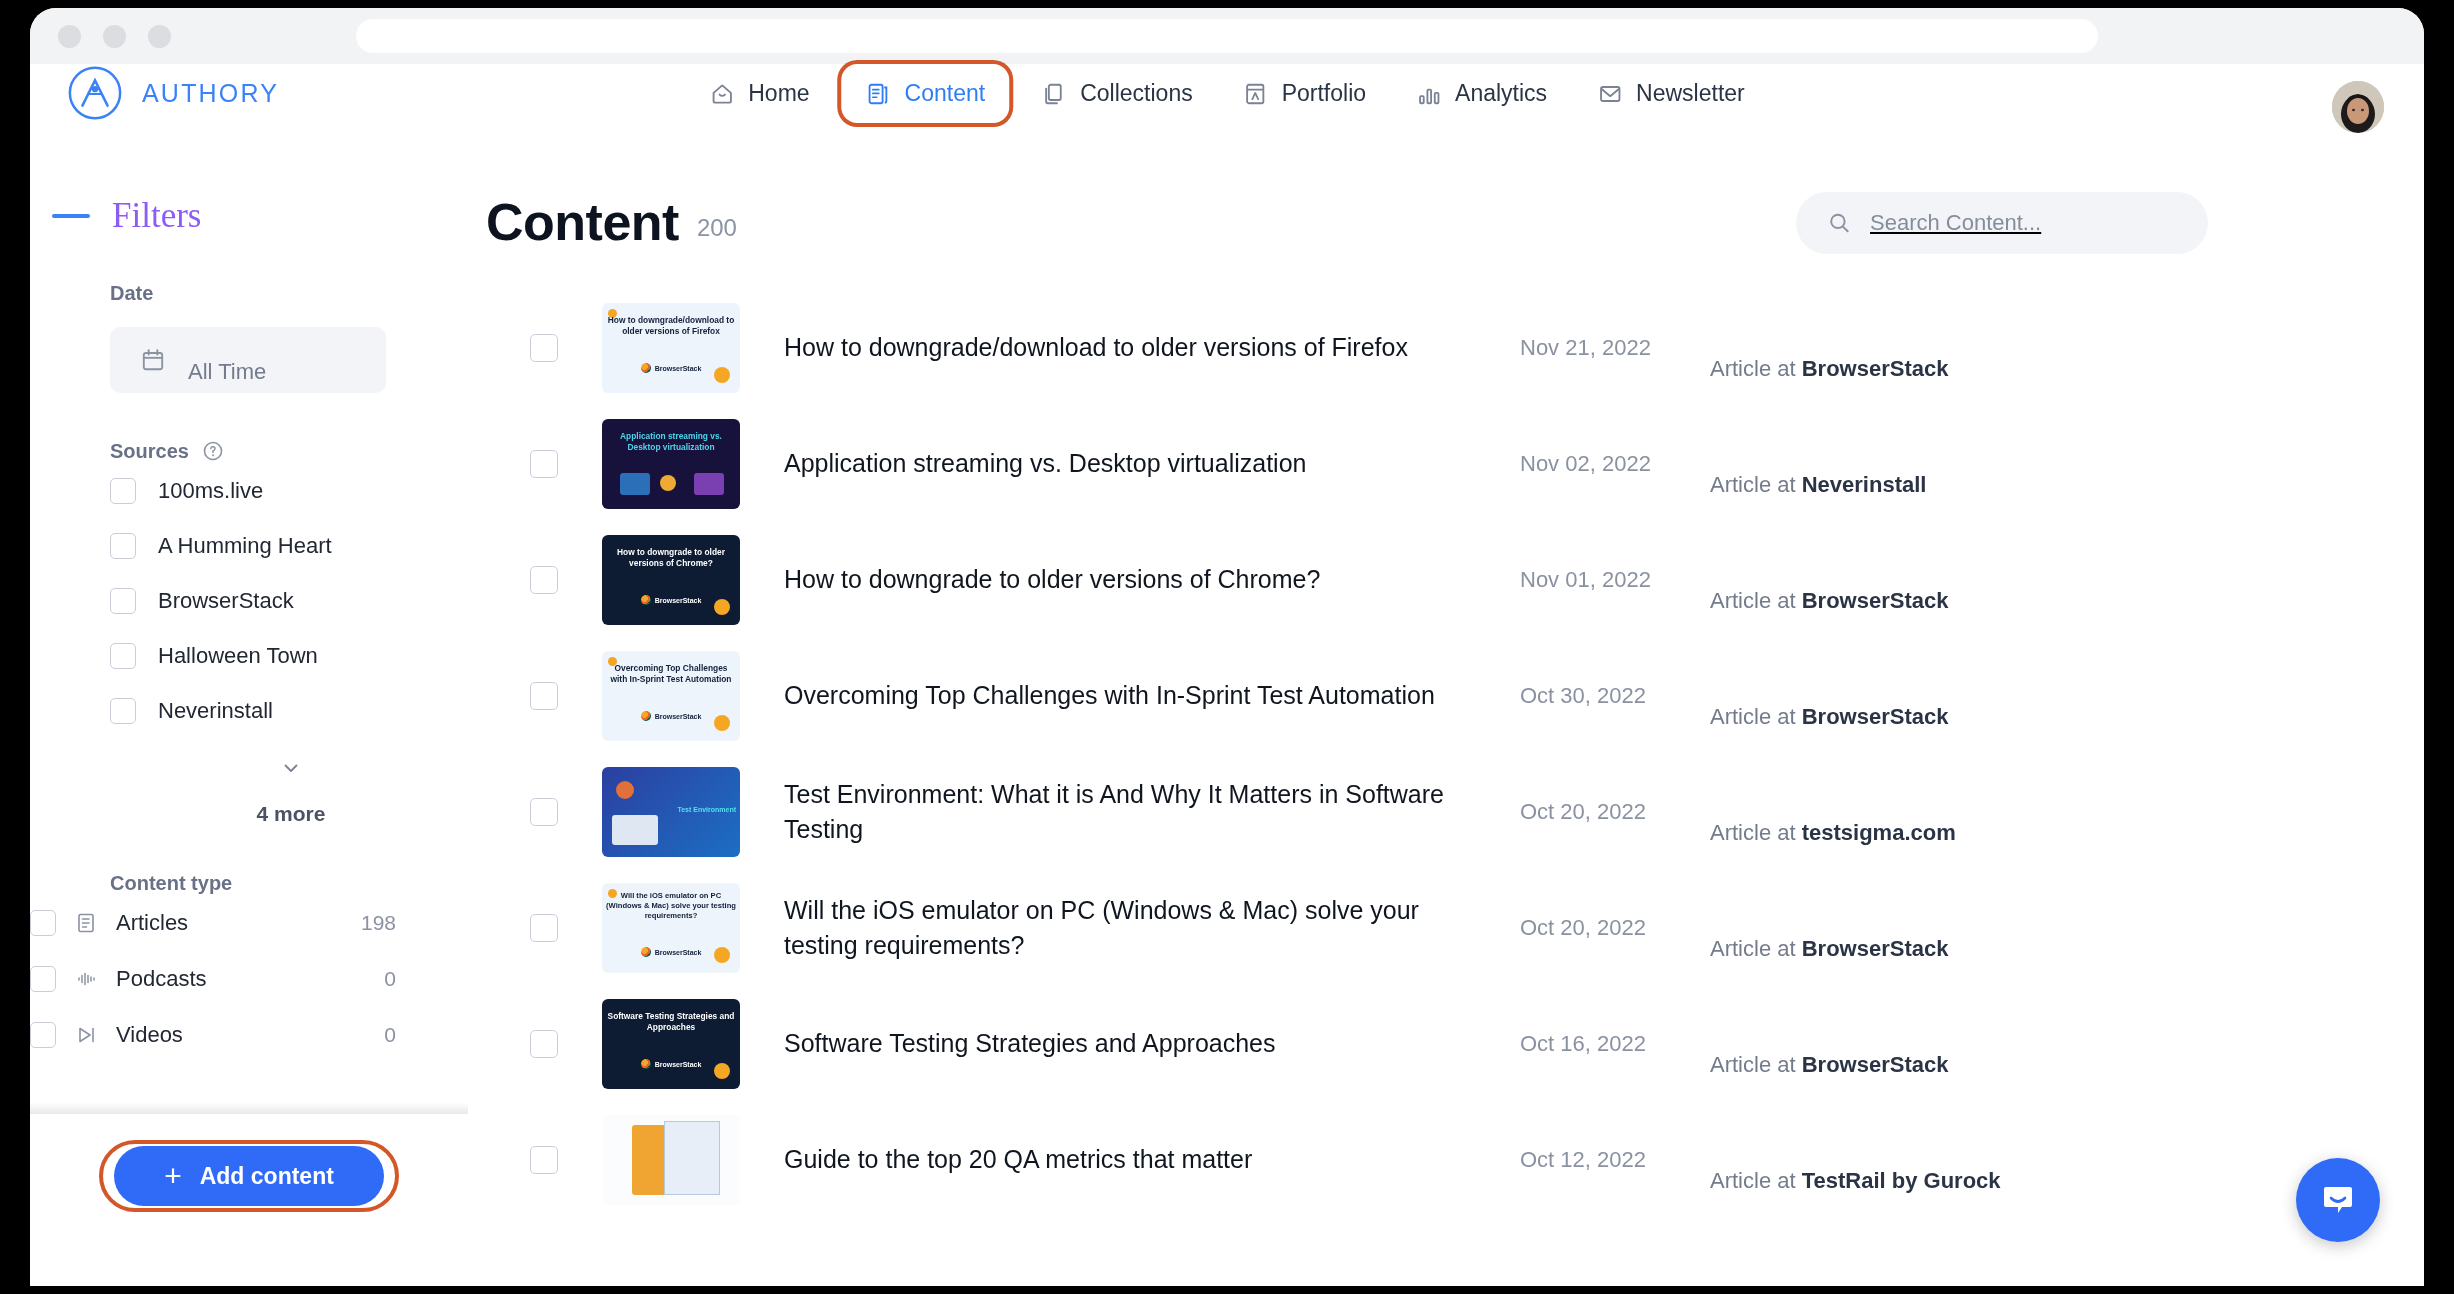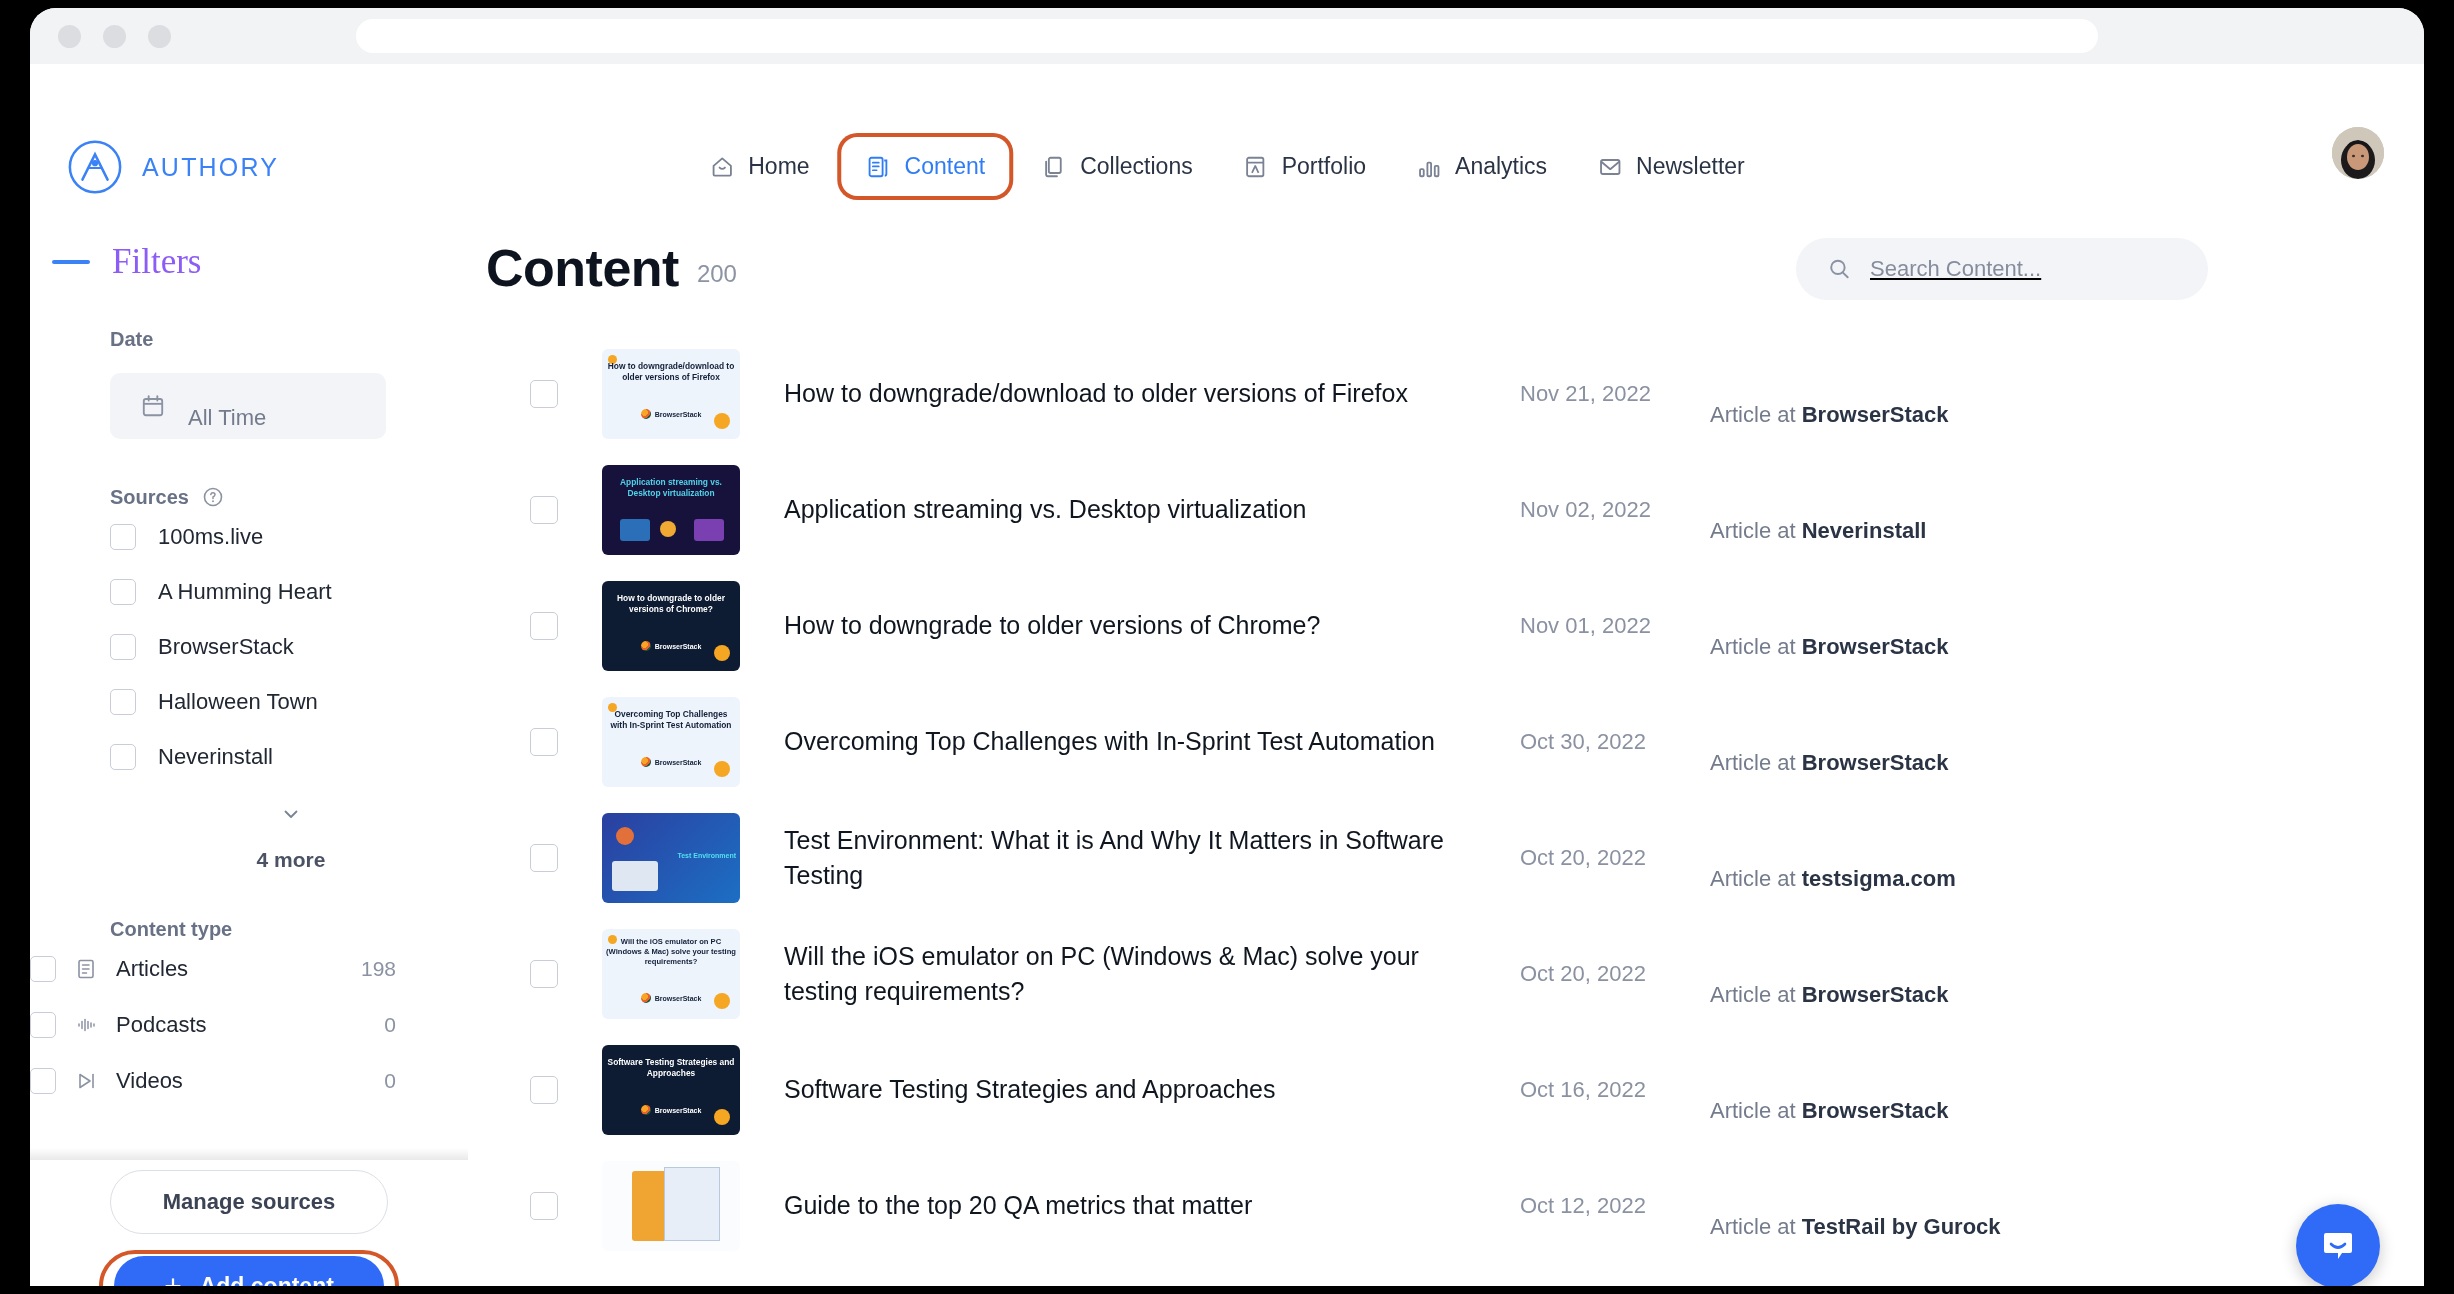--- a/index.html
+++ b/index.html
@@ -33,24 +33,23 @@
     left: 50%; transform: translateX(-50%);
     width: 1742px; height: 34px;
     background: #ffffff;
     border-radius: 17px;
   }
   
   .topnav {
     height: 86px;
     background: #fff;
     display: flex;
-    align-items: flex-end;
+    align-items: flex-start;
     position: relative;
     padding: 0 36px;
-    margin-top: 46px;
   }
   .brand { display: flex; align-items: center; gap: 18px; }
   .brand-mark { width: 58px; height: 58px; }
   .brand-text {
     color: #3b82f6;
     font-size: 25px;
     letter-spacing: 2.2px;
     font-weight: 500;
   }
   .navitems {
@@ -477,21 +476,20 @@
             <line x1="19" y1="5.5" x2="19" y2="18.5" stroke="#8b92a2" stroke-width="1.6" stroke-linecap="round"></line>
           </svg>
           <span class="ctype-name">Videos</span>
           <span class="ctype-count">0</span>
         </div>
       </div>
 
       <div class="side-fade"></div>
 
       <div class="side-bottom">
-        <div class="btn-outline">Manage sources</div>
         <div class="addwrap">
           <div class="btn-primary">
             <span class="plus">+</span>
             <span>Add content</span>
           </div>
         </div>
       </div>
     </div>
 
     <div class="main">

